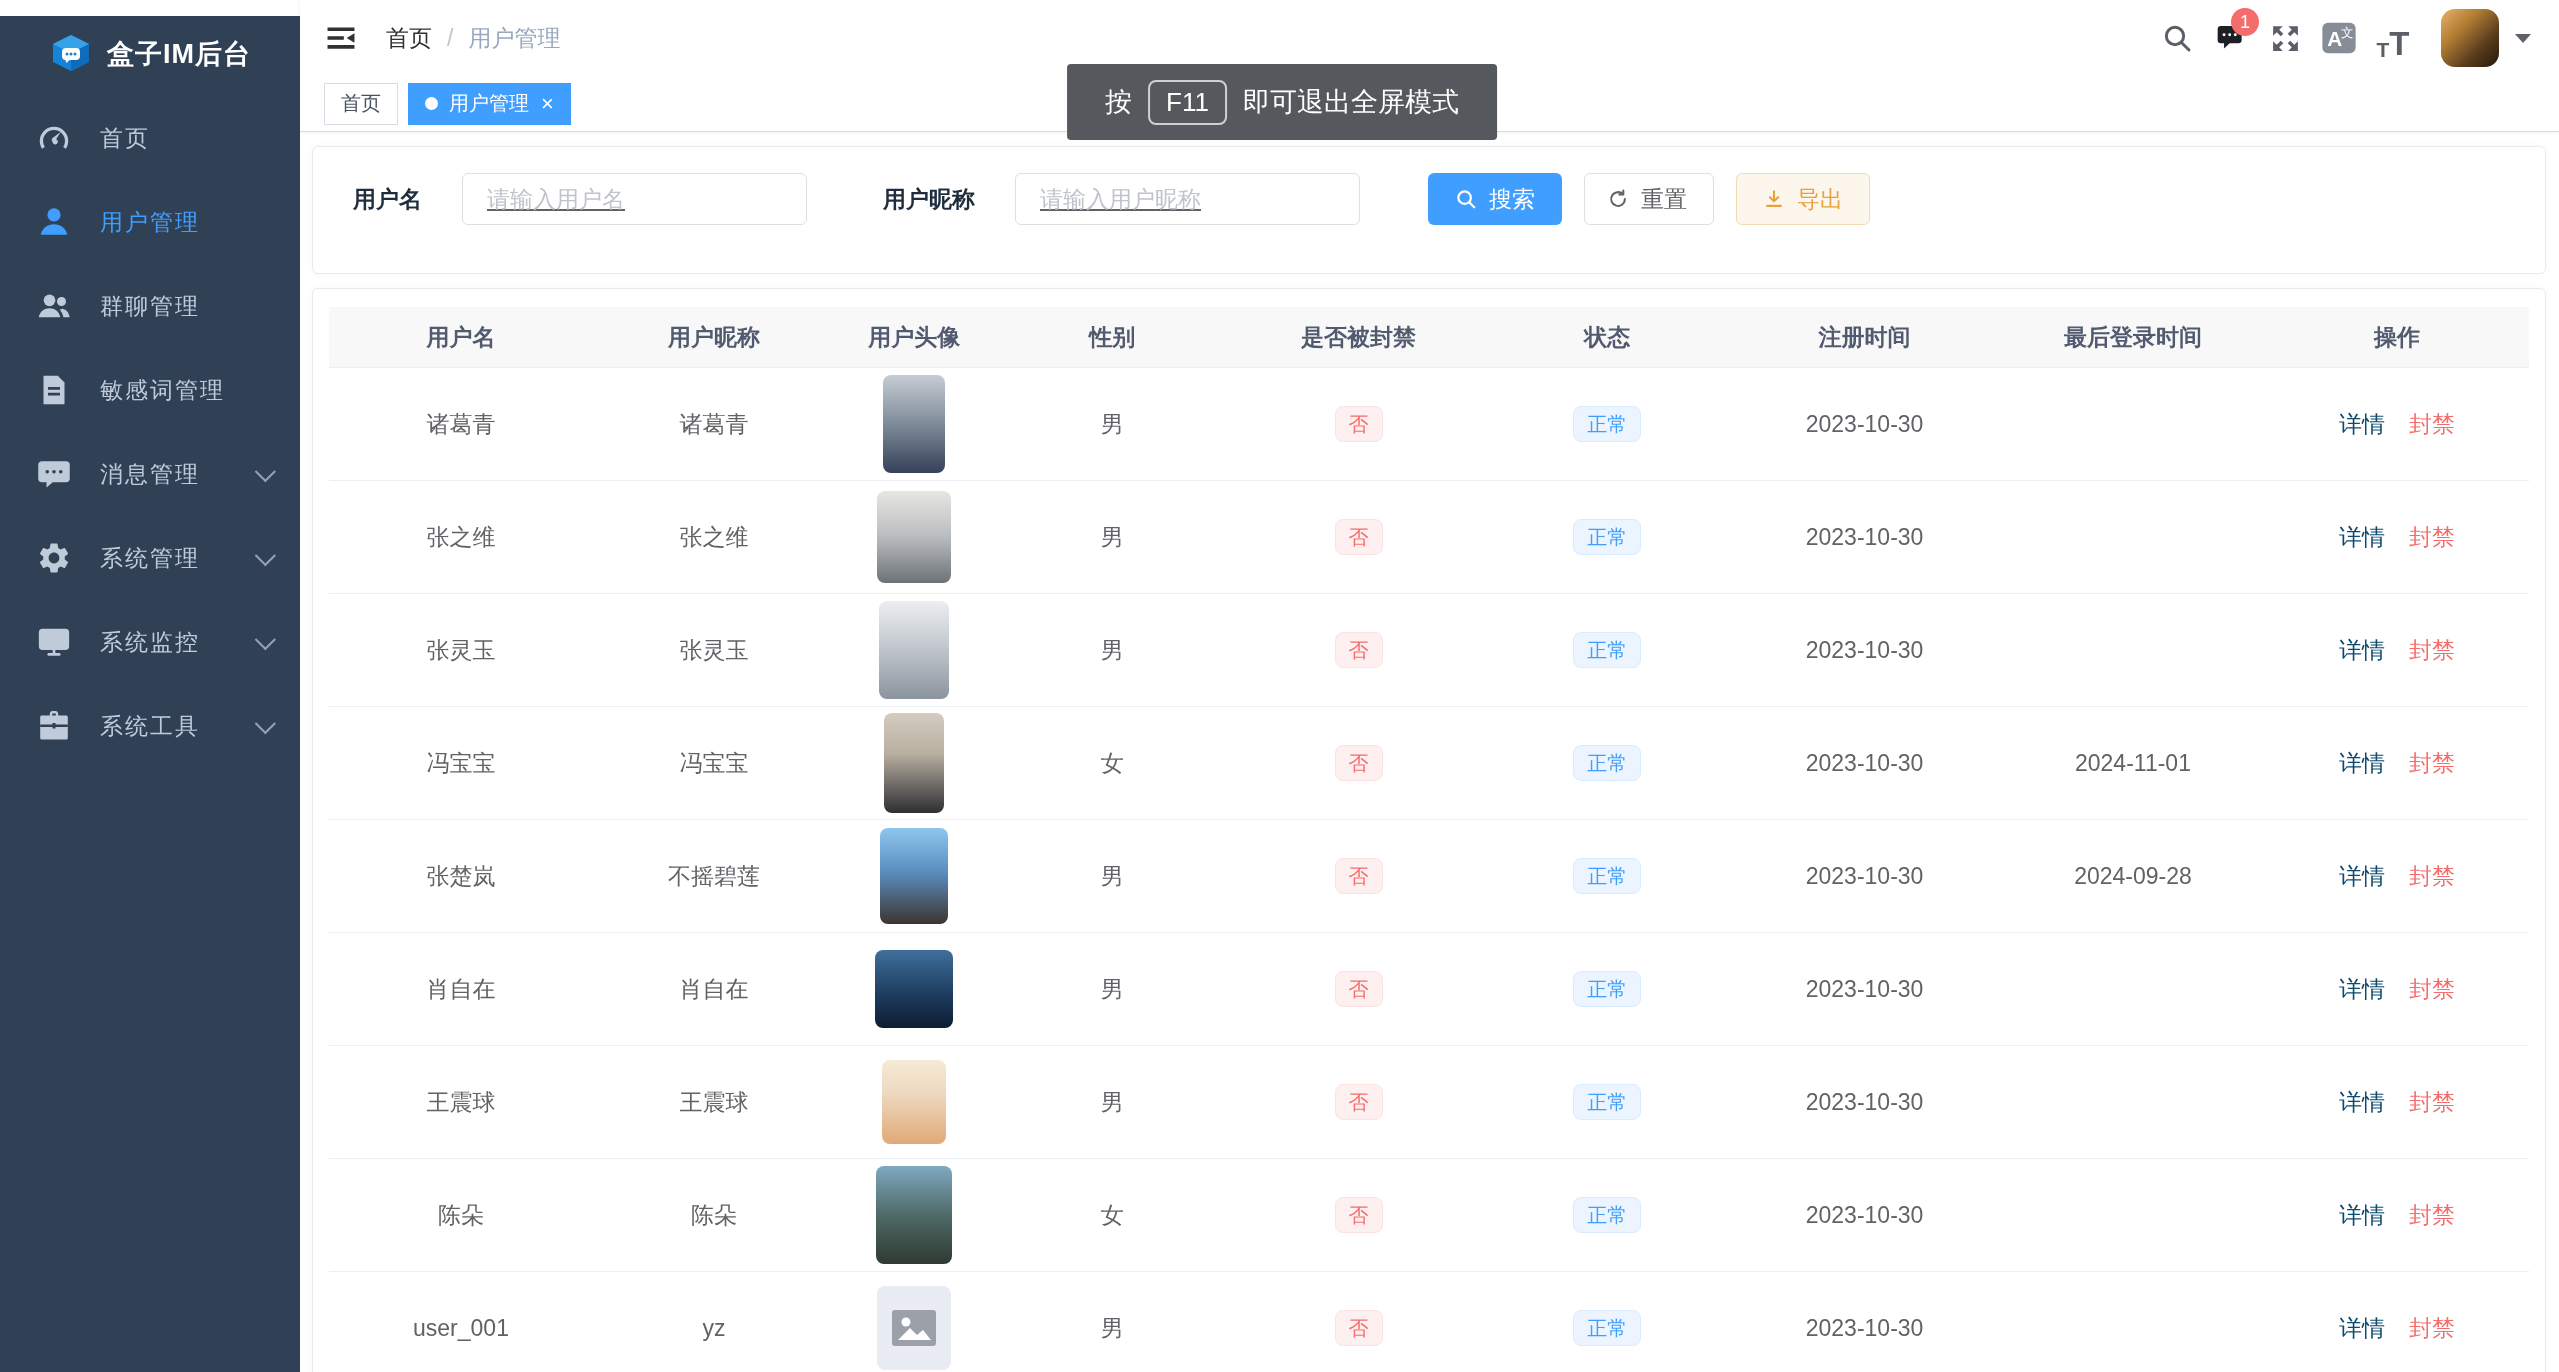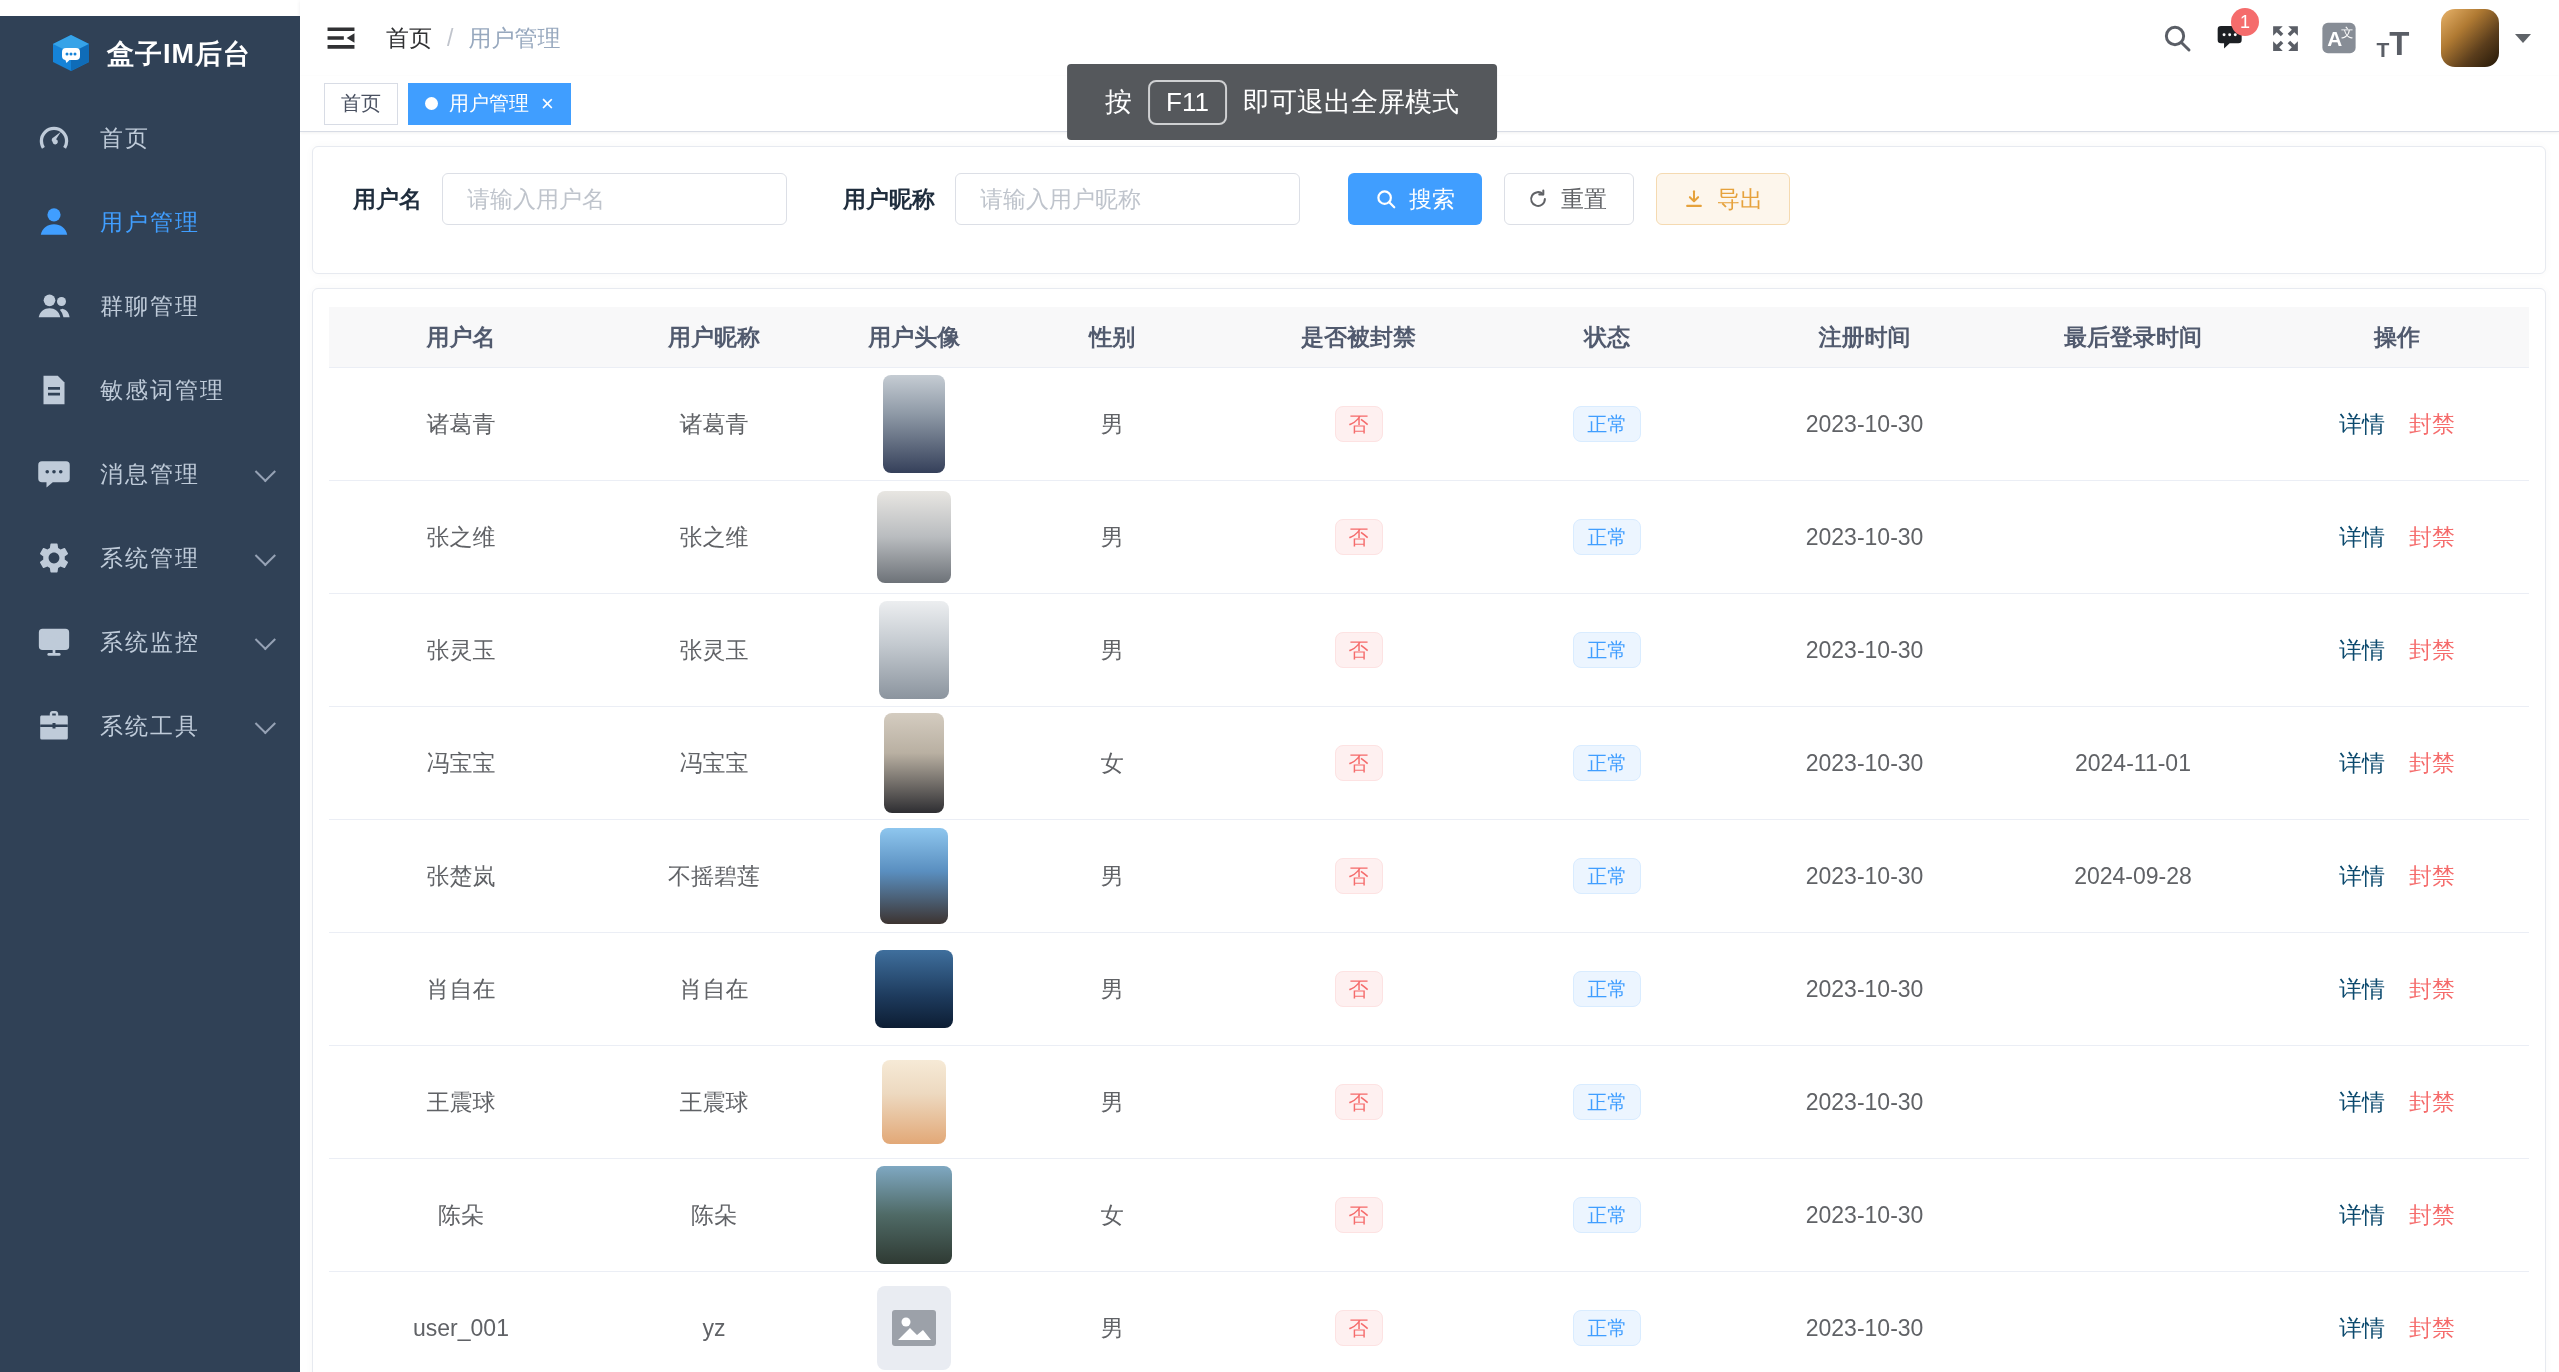--- a/index.html
+++ b/index.html
@@ -43,25 +43,25 @@
        display:flex;align-items:center;cursor:pointer;box-sizing:border-box;}
   .tab.active{background:#409eff;border-color:#409eff;color:#fff;}
   .tab-dot{width:13px;height:13px;border-radius:50%;background:#fff;margin-right:11px;}
   .tab-close{margin-left:12px;font-size:22px;line-height:1;cursor:pointer;}
   
   .toast{position:absolute;top:64px;left:1282px;transform:translateX(-50%);height:76px;background:#55585c;
          color:#fff;display:flex;align-items:center;padding:0 38px;font-size:27px;border-radius:4px;z-index:50;}
   .keycap{border:2px solid #cfd0d2;border-radius:8px;padding:5px 16px;margin:0 16px;font-size:26px;}
   
   .content{padding:14px 13px 0 12px;}
-  .card{border:1px solid #e7eaf0;border-radius:6px;background:#fff;box-shadow:0 0 8px rgba(0,0,0,.03);box-sizing:border-box;}
+  .card{border:1px solid #e7eaf0;border-radius:6px;background:#fff;box-shadow:0 0 8px rgba(0,0,0,.03);box-sizing:border-box;gap:20px;}
   .filter-card{height:128px;display:flex;align-items:flex-start;padding:26px 40px 0 40px;margin-bottom:14px;}
   .form-label{font-weight:700;font-size:23px;color:#1f2d3d;line-height:52px;}
   .inp{width:345px;height:52px;border:1px solid #dcdfe6;border-radius:6px;padding:0 24px;font-size:23px;
-       color:#606266;box-sizing:border-box;margin-left:20px;outline:none;font-family:inherit;}
+       color:#606266;box-sizing:border-box;margin-left:20px;outline:none;font-family:inherit;text-decoration:underline;}
   .inp::placeholder{color:#bfc4cc;}
   .lbl2{margin-left:56px;}
   .btns{display:flex;gap:22px;margin-left:48px;}
   .btn{height:52px;padding:0 26px;border-radius:6px;font-size:23px;display:inline-flex;align-items:center;gap:12px;
        border:1px solid transparent;cursor:pointer;font-family:inherit;}
   .btn-primary{background:#409eff;color:#fff;}
   .btn-default{background:#fff;border-color:#dcdfe6;color:#606266;padding-left:22px;}
   .btn-export{background:#fdf6ec;border-color:#f5dab1;color:#e6a23c;}
   
   .table-card{padding:18px 16px 0 16px;}

